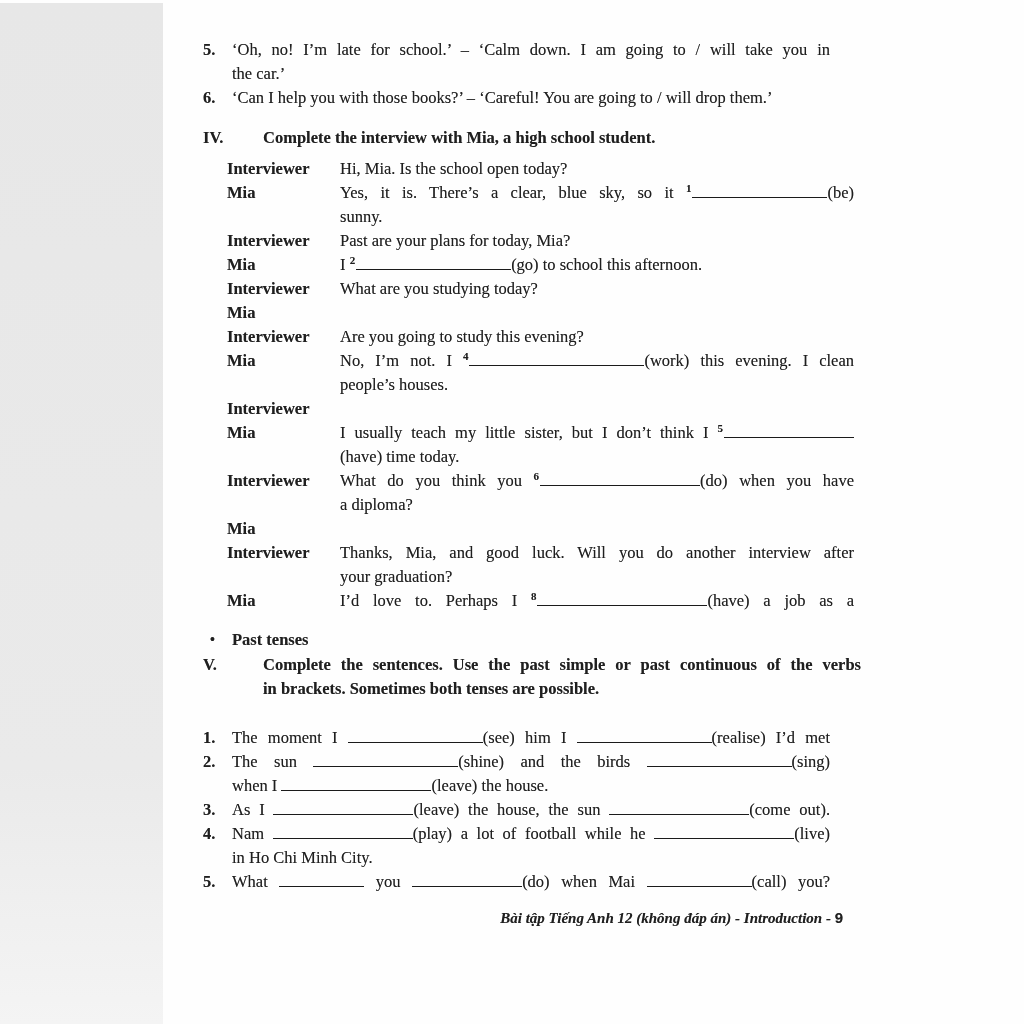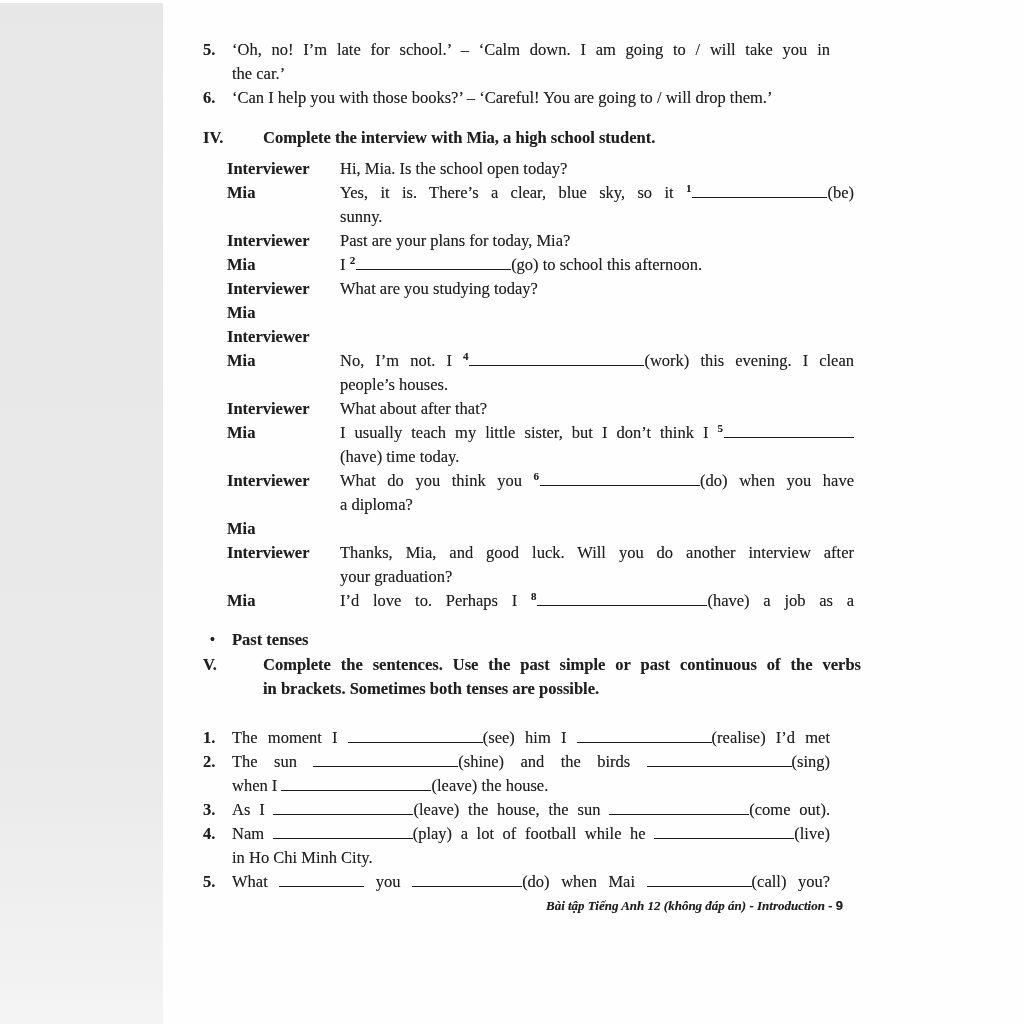--- a/index.html
+++ b/index.html
@@ -35,22 +35,22 @@
     border-bottom:1.5px solid #1b1b1b;
   }
   .heading{font-weight:700;gap:31px;}
   .heading-iv{margin-top:16px;}
   .dlg{margin-top:7px;}
   .bullet-row{margin-top:15px;font-weight:700;}
   .bullet-glyph{font-size:14px;padding-left:7px;box-sizing:border-box;}
   .vhead{margin-top:1px;}
   .ex5{margin-top:25px;}
   .footer{
-    width:640px;text-align:right;
-    font-style:italic;font-weight:700;font-size:13px;
+    margin-top:12px;width:640px;text-align:right;
+    font-style:italic;font-weight:700;font-size:15px;
   }
   .fpage{font-style:normal;font-weight:700;font-family:"Liberation Sans","DejaVu Sans",sans-serif;}
 </style>
 </head>
 <body>
 
 <div class="photo">
   <div class="left-strip"></div>
 
   <div class="content">
@@ -106,33 +106,33 @@
           <span class="speaker">Interviewer</span>
           <div class="dtext">
             <div class="line">What are you studying today?</div>
           </div>
         </div>
         <div class="dlg-row">
           <span class="speaker">Mia</span>
         </div>
         <div class="dlg-row">
           <span class="speaker">Interviewer</span>
+          <div class="dtext">
+            <div class="line">Are you going to study this evening?</div>
+          </div>
         </div>
         <div class="dlg-row">
           <span class="speaker">Mia</span>
           <div class="dtext">
             <div class="line j">No, I’m not. I <sup class="n">4</sup><span class="blank" style="width: 175px;"></span>(work) this evening. I clean</div>
             <div class="line">people’s houses.</div>
           </div>
         </div>
         <div class="dlg-row">
           <span class="speaker">Interviewer</span>
-          <div class="dtext">
-            <div class="line">What about after that?</div>
-          </div>
         </div>
         <div class="dlg-row">
           <span class="speaker">Mia</span>
           <div class="dtext">
             <div class="line j">I usually teach my little sister, but I don’t think I <sup class="n">5</sup><span class="blank" style="width: 130px;"></span></div>
             <div class="line">(have) time today.</div>
           </div>
         </div>
         <div class="dlg-row">
           <span class="speaker">Interviewer</span>

